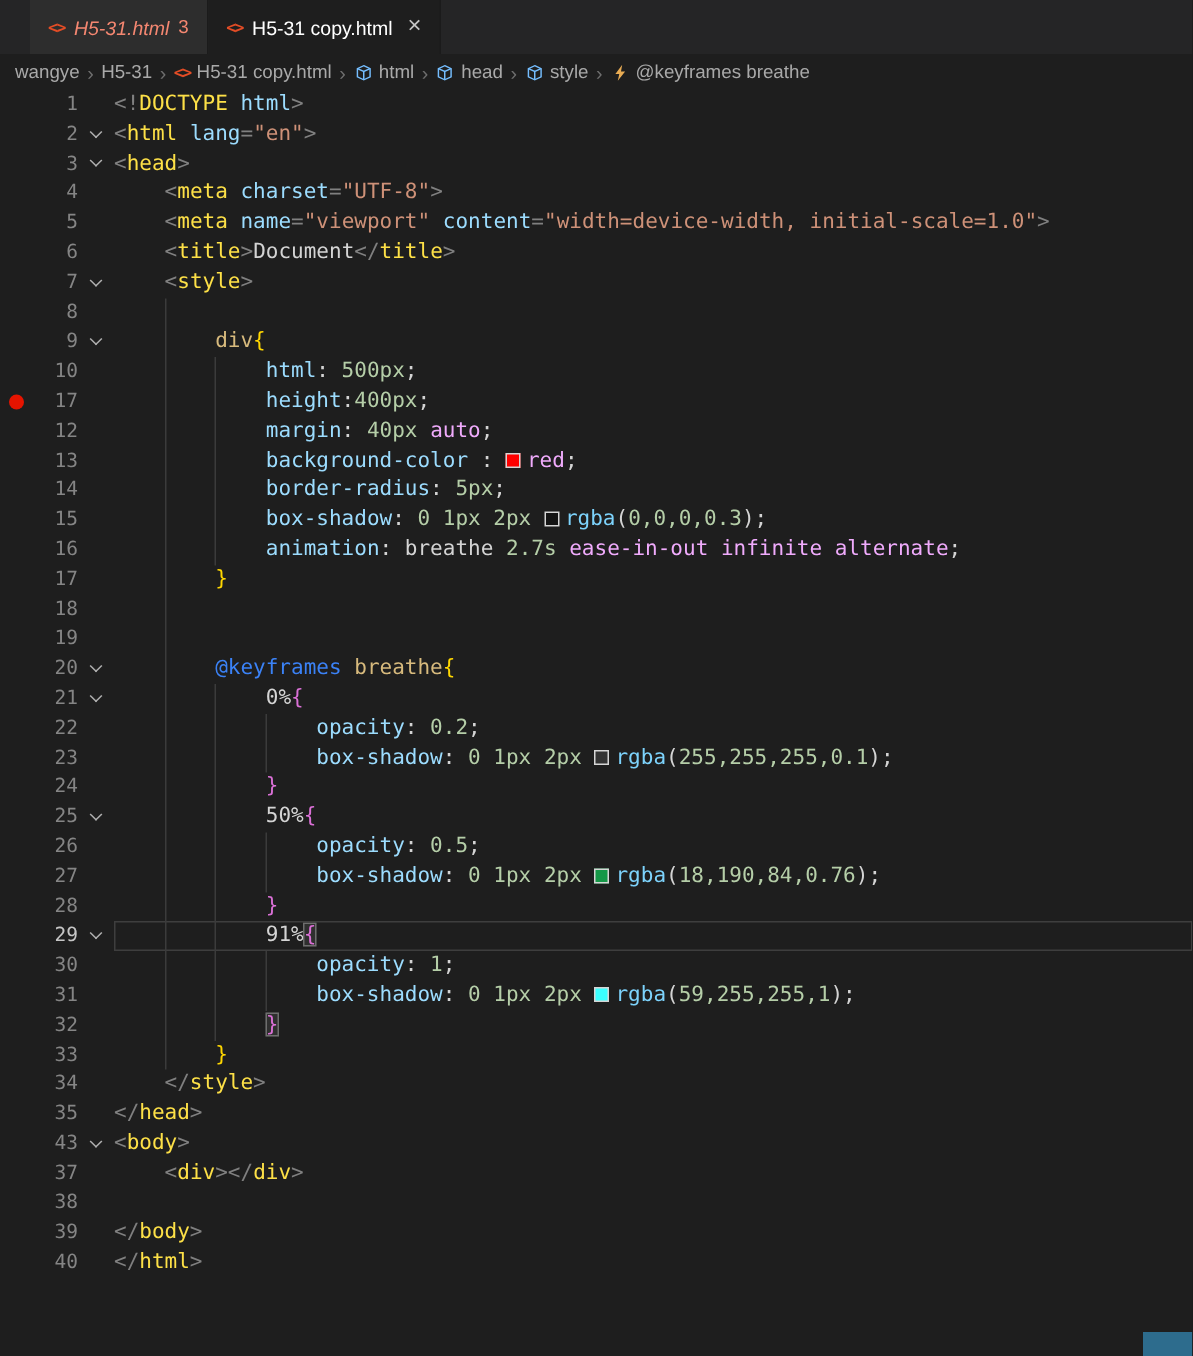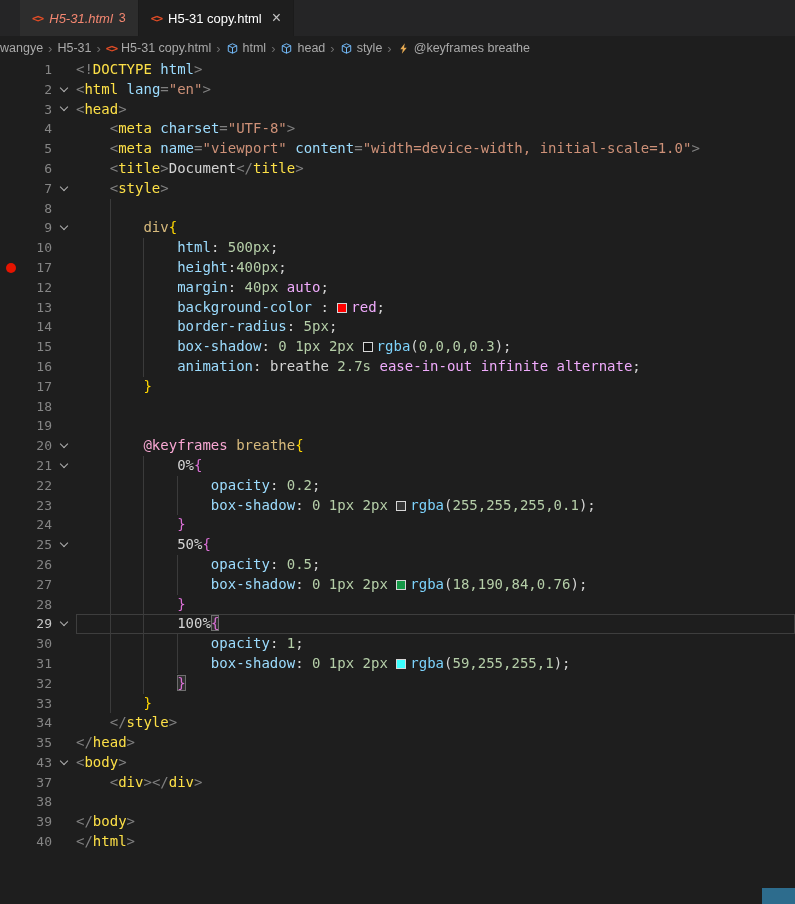--- a/index.html
+++ b/index.html
@@ -11,21 +11,21 @@
   .tabbar{display:flex;align-items:stretch;height:36px;background:#252526;padding-left:20px}
   .tab{display:flex;align-items:center;gap:6px;padding:0 12px;font-size:13px;background:#2d2d2d;color:#969696;border-right:1px solid #1b1b1b;cursor:pointer}
   .tab.active{background:#1e1e1e;color:#ffffff}
   .ficon{font-family:"DejaVu Sans Mono",monospace;font-size:11px;font-weight:bold;color:#e44d26;letter-spacing:-1px}
   .lbl.prev{font-style:italic}
   .lbl.err{color:#f48771}
   .badge{color:#f48771;font-size:12.5px}
   .close{color:#c5c5c5;font-size:16px;line-height:1;margin-left:4px}
 
   
-  .breadcrumbs{display:flex;align-items:center;height:24px;background:#1e1e1e;font-size:12.5px;color:#a9a9a9}
+  .breadcrumbs{display:flex;align-items:center;height:24px;background:#1e1e1e;padding-left:10px;font-size:12.5px;color:#a9a9a9}
   .bc-item{display:flex;align-items:center;gap:4px;cursor:pointer;white-space:nowrap}
   .bc-sep{margin:0 5px;color:#6e6e6e;font-size:13px}
   .bc-icon{display:flex;align-items:center}
 
   
   .editor{position:relative;height:844px;overflow:hidden;background:#1e1e1e}
   #rows{position:relative}
   .row{display:flex;height:19.8px;font-family:"DejaVu Sans Mono",monospace;font-size:14px;line-height:19.8px;white-space:pre}
   .glyph{width:24px;flex:none;position:relative}
   .bp{position:absolute;left:6px;top:5px;width:10px;height:10px;border-radius:50%;background:#e51400}
@@ -41,21 +41,21 @@
   
   .tok-p{color:#808080}
   .tok-tag{color:#fde047}
   .tok-attr{color:#9cdcfe}
   .tok-str{color:#ce9178}
   .tok-txt{color:#d4d4d4}
   .tok-prop{color:#9cdcfe}
   .tok-num{color:#b5cea8}
   .tok-kw{color:#f0abfc}
   .tok-sel{color:#d7ba7d}
-  .tok-at{color:#f9a8d4}
+  .tok-at{color:#3b82f6}
   .tok-fn{color:#7dd3fc}
   .tok-b1{color:#ffd700}
   .tok-b2{color:#da70d6}
   .tok-match{outline:1px solid #6e6e6e;outline-offset:-1px;background:rgba(100,100,100,0.25)}
 
   .corner-badge{position:absolute;right:0;bottom:0;width:33px;height:16px;background:#2d6c8d}
 </style>
 </head>
 <body>
 
@@ -154,21 +154,21 @@
         <div class="row"><div class="glyph"></div><div class="lnum">19</div><div class="fold"></div><div class="code"></div></div>
         <div class="row"><div class="glyph"></div><div class="lnum">20</div><div class="fold"><div class="chev"></div></div><div class="code"><span class="tok-txt">        </span><span class="tok-at">@keyframes</span><span class="tok-txt"> </span><span class="tok-sel">breathe</span><span class="tok-b1">{</span></div></div>
         <div class="row"><div class="glyph"></div><div class="lnum">21</div><div class="fold"><div class="chev"></div></div><div class="code"><span class="tok-txt">            </span><span class="tok-txt">0%</span><span class="tok-b2">{</span></div></div>
         <div class="row"><div class="glyph"></div><div class="lnum">22</div><div class="fold"></div><div class="code"><span class="tok-txt">                </span><span class="tok-prop">opacity</span><span class="tok-txt">: </span><span class="tok-num">0.2</span><span class="tok-txt">;</span></div></div>
         <div class="row"><div class="glyph"></div><div class="lnum">23</div><div class="fold"></div><div class="code"><span class="tok-txt">                </span><span class="tok-prop">box-shadow</span><span class="tok-txt">: </span><span class="tok-num">0 1px 2px </span><span class="swatch" style="background: rgba(255, 255, 255, 0.1);"></span><span class="tok-fn">rgba</span><span class="tok-txt">(</span><span class="tok-num">255,255,255,0.1</span><span class="tok-txt">)</span><span class="tok-txt">;</span></div></div>
         <div class="row"><div class="glyph"></div><div class="lnum">24</div><div class="fold"></div><div class="code"><span class="tok-txt">            </span><span class="tok-b2">}</span></div></div>
         <div class="row"><div class="glyph"></div><div class="lnum">25</div><div class="fold"><div class="chev"></div></div><div class="code"><span class="tok-txt">            </span><span class="tok-txt">50%</span><span class="tok-b2">{</span></div></div>
         <div class="row"><div class="glyph"></div><div class="lnum">26</div><div class="fold"></div><div class="code"><span class="tok-txt">                </span><span class="tok-prop">opacity</span><span class="tok-txt">: </span><span class="tok-num">0.5</span><span class="tok-txt">;</span></div></div>
         <div class="row"><div class="glyph"></div><div class="lnum">27</div><div class="fold"></div><div class="code"><span class="tok-txt">                </span><span class="tok-prop">box-shadow</span><span class="tok-txt">: </span><span class="tok-num">0 1px 2px </span><span class="swatch" style="background: rgba(18, 190, 84, 0.76);"></span><span class="tok-fn">rgba</span><span class="tok-txt">(</span><span class="tok-num">18,190,84,0.76</span><span class="tok-txt">)</span><span class="tok-txt">;</span></div></div>
         <div class="row"><div class="glyph"></div><div class="lnum">28</div><div class="fold"></div><div class="code"><span class="tok-txt">            </span><span class="tok-b2">}</span></div></div>
-        <div class="row cur"><div class="glyph"></div><div class="lnum">29</div><div class="fold"><div class="chev"></div></div><div class="code"><span class="tok-txt">            </span><span class="tok-txt">100%</span><span class="tok-b2 tok-match">{</span></div></div>
+        <div class="row cur"><div class="glyph"></div><div class="lnum">29</div><div class="fold"><div class="chev"></div></div><div class="code"><span class="tok-txt">            </span><span class="tok-txt">91%</span><span class="tok-b2 tok-match">{</span></div></div>
         <div class="row"><div class="glyph"></div><div class="lnum">30</div><div class="fold"></div><div class="code"><span class="tok-txt">                </span><span class="tok-prop">opacity</span><span class="tok-txt">: </span><span class="tok-num">1</span><span class="tok-txt">;</span></div></div>
         <div class="row"><div class="glyph"></div><div class="lnum">31</div><div class="fold"></div><div class="code"><span class="tok-txt">                </span><span class="tok-prop">box-shadow</span><span class="tok-txt">: </span><span class="tok-num">0 1px 2px </span><span class="swatch" style="background: rgb(59, 255, 255);"></span><span class="tok-fn">rgba</span><span class="tok-txt">(</span><span class="tok-num">59,255,255,1</span><span class="tok-txt">)</span><span class="tok-txt">;</span></div></div>
         <div class="row"><div class="glyph"></div><div class="lnum">32</div><div class="fold"></div><div class="code"><span class="tok-txt">            </span><span class="tok-b2 tok-match">}</span></div></div>
         <div class="row"><div class="glyph"></div><div class="lnum">33</div><div class="fold"></div><div class="code"><span class="tok-txt">        </span><span class="tok-b1">}</span></div></div>
         <div class="row"><div class="glyph"></div><div class="lnum">34</div><div class="fold"></div><div class="code"><span class="tok-txt">    </span><span class="tok-p">&lt;/</span><span class="tok-tag">style</span><span class="tok-p">&gt;</span></div></div>
         <div class="row"><div class="glyph"></div><div class="lnum">35</div><div class="fold"></div><div class="code"><span class="tok-p">&lt;/</span><span class="tok-tag">head</span><span class="tok-p">&gt;</span></div></div>
         <div class="row"><div class="glyph"></div><div class="lnum">43</div><div class="fold"><div class="chev"></div></div><div class="code"><span class="tok-p">&lt;</span><span class="tok-tag">body</span><span class="tok-p">&gt;</span></div></div>
         <div class="row"><div class="glyph"></div><div class="lnum">37</div><div class="fold"></div><div class="code"><span class="tok-txt">    </span><span class="tok-p">&lt;</span><span class="tok-tag">div</span><span class="tok-p">&gt;&lt;/</span><span class="tok-tag">div</span><span class="tok-p">&gt;</span></div></div>
         <div class="row"><div class="glyph"></div><div class="lnum">38</div><div class="fold"></div><div class="code"></div></div>
         <div class="row"><div class="glyph"></div><div class="lnum">39</div><div class="fold"></div><div class="code"><span class="tok-p">&lt;/</span><span class="tok-tag">body</span><span class="tok-p">&gt;</span></div></div>

